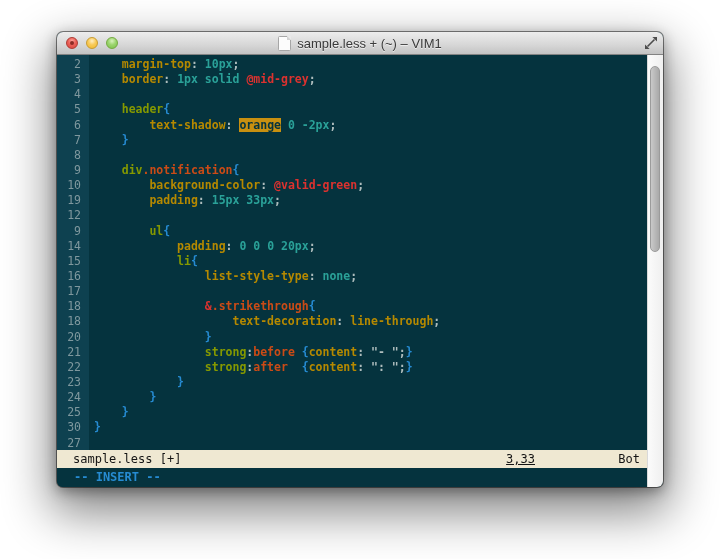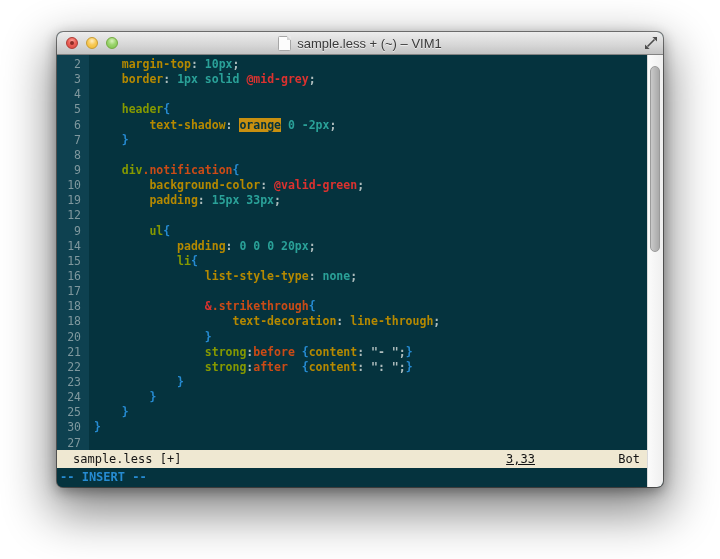--- a/index.html
+++ b/index.html
@@ -40,21 +40,21 @@
   .c-orange{color:var(--orange);}
   .c-green{color:var(--green);}
   .c-blue{color:var(--blue);}
   .c-hl{background:var(--hl-bg);color:var(--hl-fg);}
   
   .statusline{flex:0 0 18px;background:var(--statusline-bg);color:var(--statusline-fg);
     font:12px "DejaVu Sans Mono",monospace;line-height:18px;position:relative;padding-left:16px;box-sizing:border-box;}
   .ruler{position:absolute;right:112px;top:0;text-decoration:underline;}
   .scrollpos{position:absolute;right:7px;top:0;margin-left:27px;}
   .cmdline{flex:0 0 19px;background:var(--editor-bg);color:var(--insert-fg);
-    font:bold 12px "DejaVu Sans Mono",monospace;line-height:19px;padding-left:3px;box-sizing:border-box;}
+    font:bold 12px "DejaVu Sans Mono",monospace;line-height:19px;padding-left:17px;box-sizing:border-box;}
   
   .scrollbar{flex:0 0 16px;background:linear-gradient(to right,#fbfbfb,#efefef);
     border-left:1px solid #d9d9d9;position:relative;box-sizing:border-box;}
   .scroll-thumb{position:absolute;left:2px;top:11px;width:10px;height:186px;border-radius:6px;
     background:linear-gradient(to right,#c9c9c9,#a9a9a9);border:1px solid #9b9b9b;box-sizing:border-box;cursor:grab;}
 </style>
 </head>
 <body>
 
 <div class="stage">

